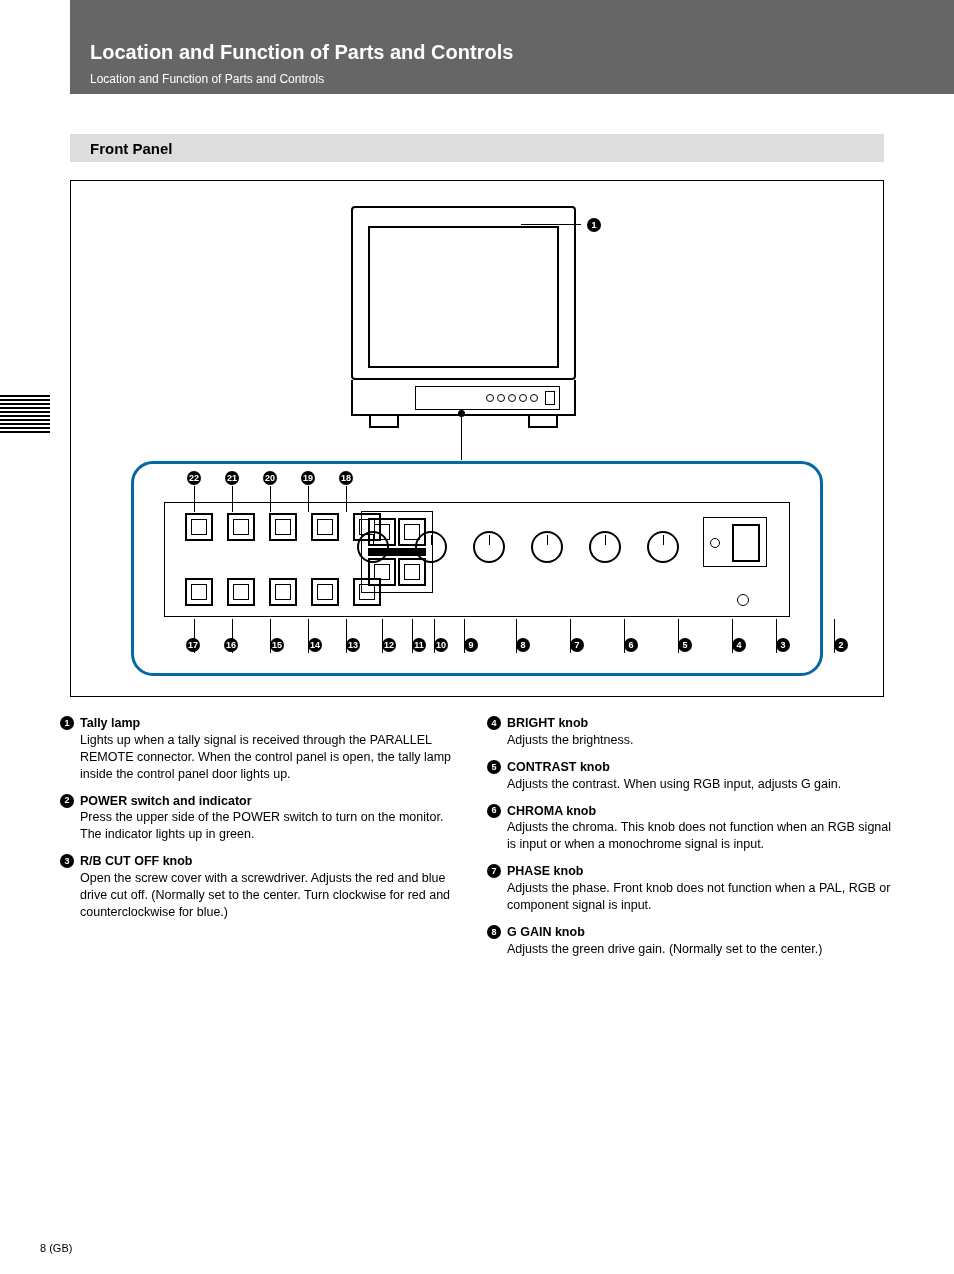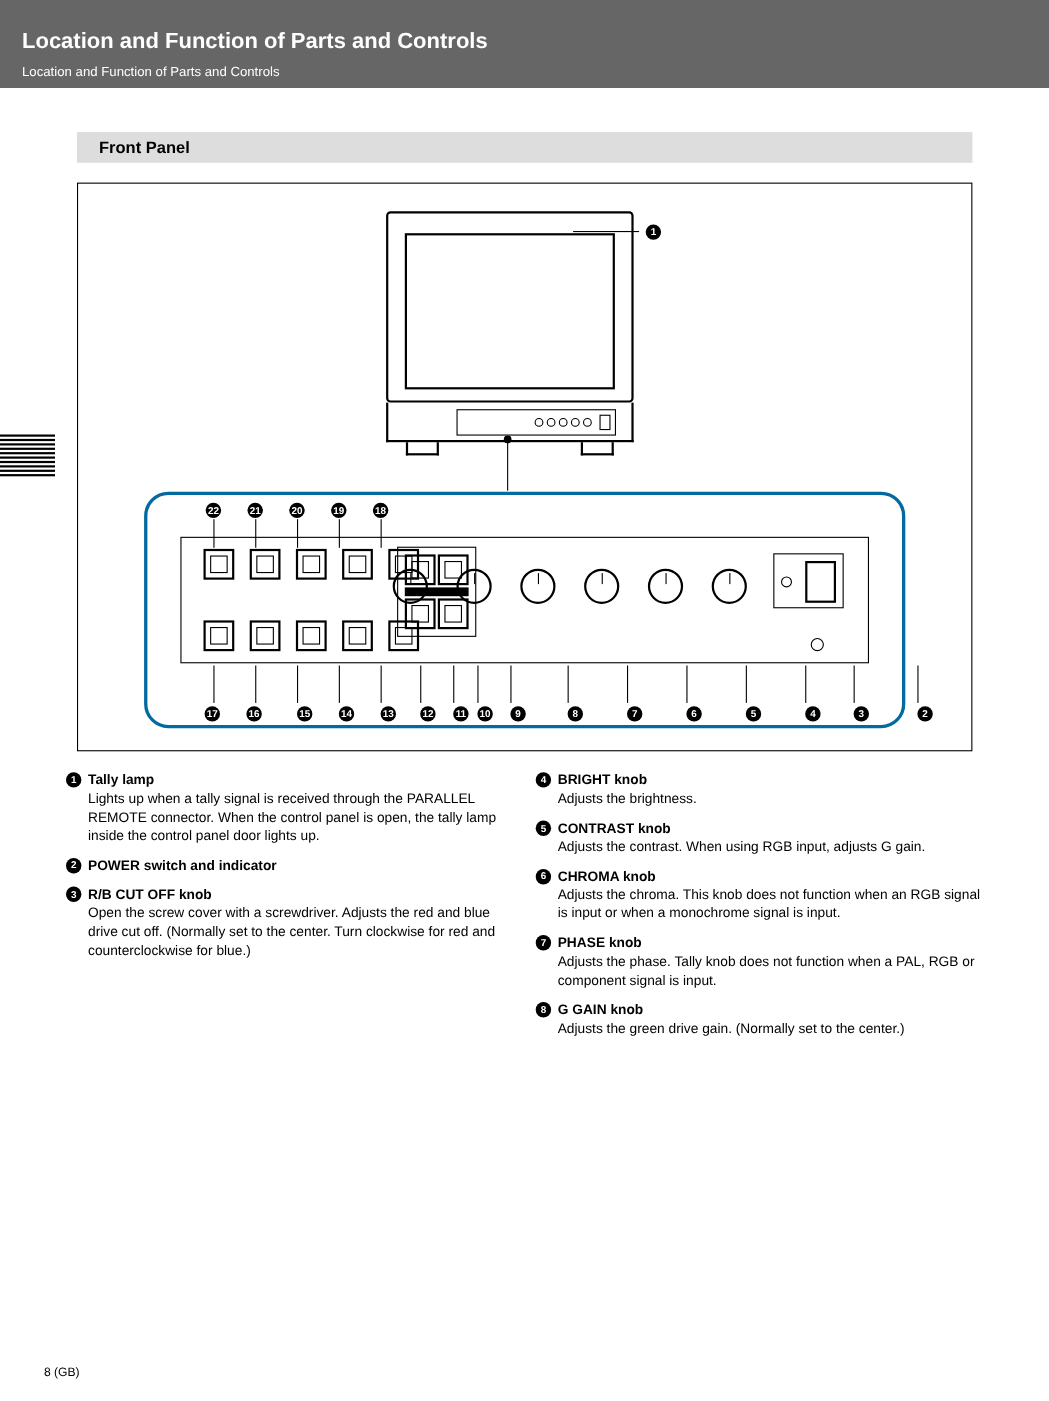--- a/index.html
+++ b/index.html
@@ -1,18 +1,18 @@
 <!DOCTYPE html>
 <html><head>
 <meta charset="utf-8">
 <style>
   html,body{margin:0;padding:0;background:#fff;font-family:Arial,Helvetica,sans-serif;color:#000;width:954px}
   .side-tab{position:absolute;left:0;top:395px;display:flex;flex-direction:column;gap:2px}
   .side-tab div{width:50px;height:2px;background:#000}
-  .header-bar{background:#666;height:80px;margin-right:0;position:relative}
+  .header-bar{background:#666;height:94px;margin-left:70px;margin-right:0;position:relative}
   .header-bar .h1{position:absolute;left:20px;bottom:30px;color:#fff;font-size:20px;font-weight:bold}
   .header-bar .sub{position:absolute;left:20px;bottom:8px;color:#fff;font-size:12px}
   .gray-strip{background:#ddd;height:28px;margin:40px 70px 18px 70px;display:flex;align-items:center;font-weight:bold;font-size:15px;padding-left:20px}
   .figure{margin:0 70px;border:1px solid #000;height:515px;position:relative}
   .cols{display:flex;margin:18px 60px 0 60px;gap:20px;font-size:12.5px;line-height:1.35}
   .cols>.col{width:50%}
   .item{margin-bottom:10px;display:flex;gap:6px}
   .bullet{width:14px;height:14px;border-radius:50%;background:#000;color:#fff;font-size:9px;display:flex;align-items:center;justify-content:center;font-weight:bold;flex-shrink:0;margin-top:1px}
   .item .body .title{font-weight:bold}
   .pageno{position:absolute;left:40px;top:1242px;font-size:11px}
@@ -166,21 +166,21 @@
     <div class="dn-line" style="left:300px;bottom:20px;height:34px"></div>
     <div class="dn-line" style="left:330px;bottom:20px;height:34px"></div>
     <div class="dn-line" style="left:382px;bottom:20px;height:34px"></div>
     <div class="dn-line" style="left:436px;bottom:20px;height:34px"></div>
     <div class="dn-line" style="left:490px;bottom:20px;height:34px"></div>
     <div class="dn-line" style="left:544px;bottom:20px;height:34px"></div>
     <div class="dn-line" style="left:598px;bottom:20px;height:34px"></div>
     <div class="dn-line" style="left:642px;bottom:20px;height:34px"></div>
     <div class="dn-line" style="left:700px;bottom:20px;height:34px"></div>
 
-    <div style="position:absolute;left:52px;bottom:3px;display:flex;align-items:center">
+    <div style="position:absolute;left:52px;bottom:21px;display:flex;align-items:center">
       <div class="bullet" style="margin-right:24px">17</div>
       <div class="bullet" style="margin-right:32px">16</div>
       <div class="bullet" style="margin-right:24px">15</div>
       <div class="bullet" style="margin-right:24px">14</div>
       <div class="bullet" style="margin-right:22px">13</div>
       <div class="bullet" style="margin-right:16px">12</div>
       <div class="bullet" style="margin-right:8px">11</div>
       <div class="bullet" style="margin-right:16px">10</div>
       <div class="bullet" style="margin-right:38px">9</div>
       <div class="bullet" style="margin-right:40px">8</div>
@@ -195,21 +195,21 @@
 </div>
 
 <div class="cols">
   <div class="col">
     <div class="item">
       <div class="bullet">1</div>
       <div class="body"><span class="title">Tally lamp</span><br><span>Lights up when a tally signal is received through the PARALLEL REMOTE connector. When the control panel is open, the tally lamp inside the control panel door lights up.</span></div>
     </div>
     <div class="item">
       <div class="bullet">2</div>
-      <div class="body"><span class="title">POWER switch and indicator</span><br></div>
+      <div class="body"><span class="title">POWER switch and indicator</span><br><span>Press the upper side of the POWER switch to turn on the monitor. The indicator lights up in green.</span></div>
     </div>
     <div class="item">
       <div class="bullet">3</div>
       <div class="body"><span class="title">R/B CUT OFF knob</span><br><span>Open the screw cover with a screwdriver. Adjusts the red and blue drive cut off. (Normally set to the center. Turn clockwise for red and counterclockwise for blue.)</span></div>
     </div>
   </div>
 
   <div class="col">
     <div class="item">
       <div class="bullet">4</div>
@@ -218,21 +218,21 @@
     <div class="item">
       <div class="bullet">5</div>
       <div class="body"><span class="title">CONTRAST knob</span><br><span>Adjusts the contrast. When using RGB input, adjusts G gain.</span></div>
     </div>
     <div class="item">
       <div class="bullet">6</div>
       <div class="body"><span class="title">CHROMA knob</span><br><span>Adjusts the chroma. This knob does not function when an RGB signal is input or when a monochrome signal is input.</span></div>
     </div>
     <div class="item">
       <div class="bullet">7</div>
-      <div class="body"><span class="title">PHASE knob</span><br><span>Adjusts the phase. Tally knob does not function when a PAL, RGB or component signal is input.</span></div>
+      <div class="body"><span class="title">PHASE knob</span><br><span>Adjusts the phase. Front knob does not function when a PAL, RGB or component signal is input.</span></div>
     </div>
     <div class="item">
       <div class="bullet">8</div>
       <div class="body"><span class="title">G GAIN knob</span><br><span>Adjusts the green drive gain. (Normally set to the center.)</span></div>
     </div>
   </div>
 </div>
 
 <div class="pageno">8 (GB)</div>
 

